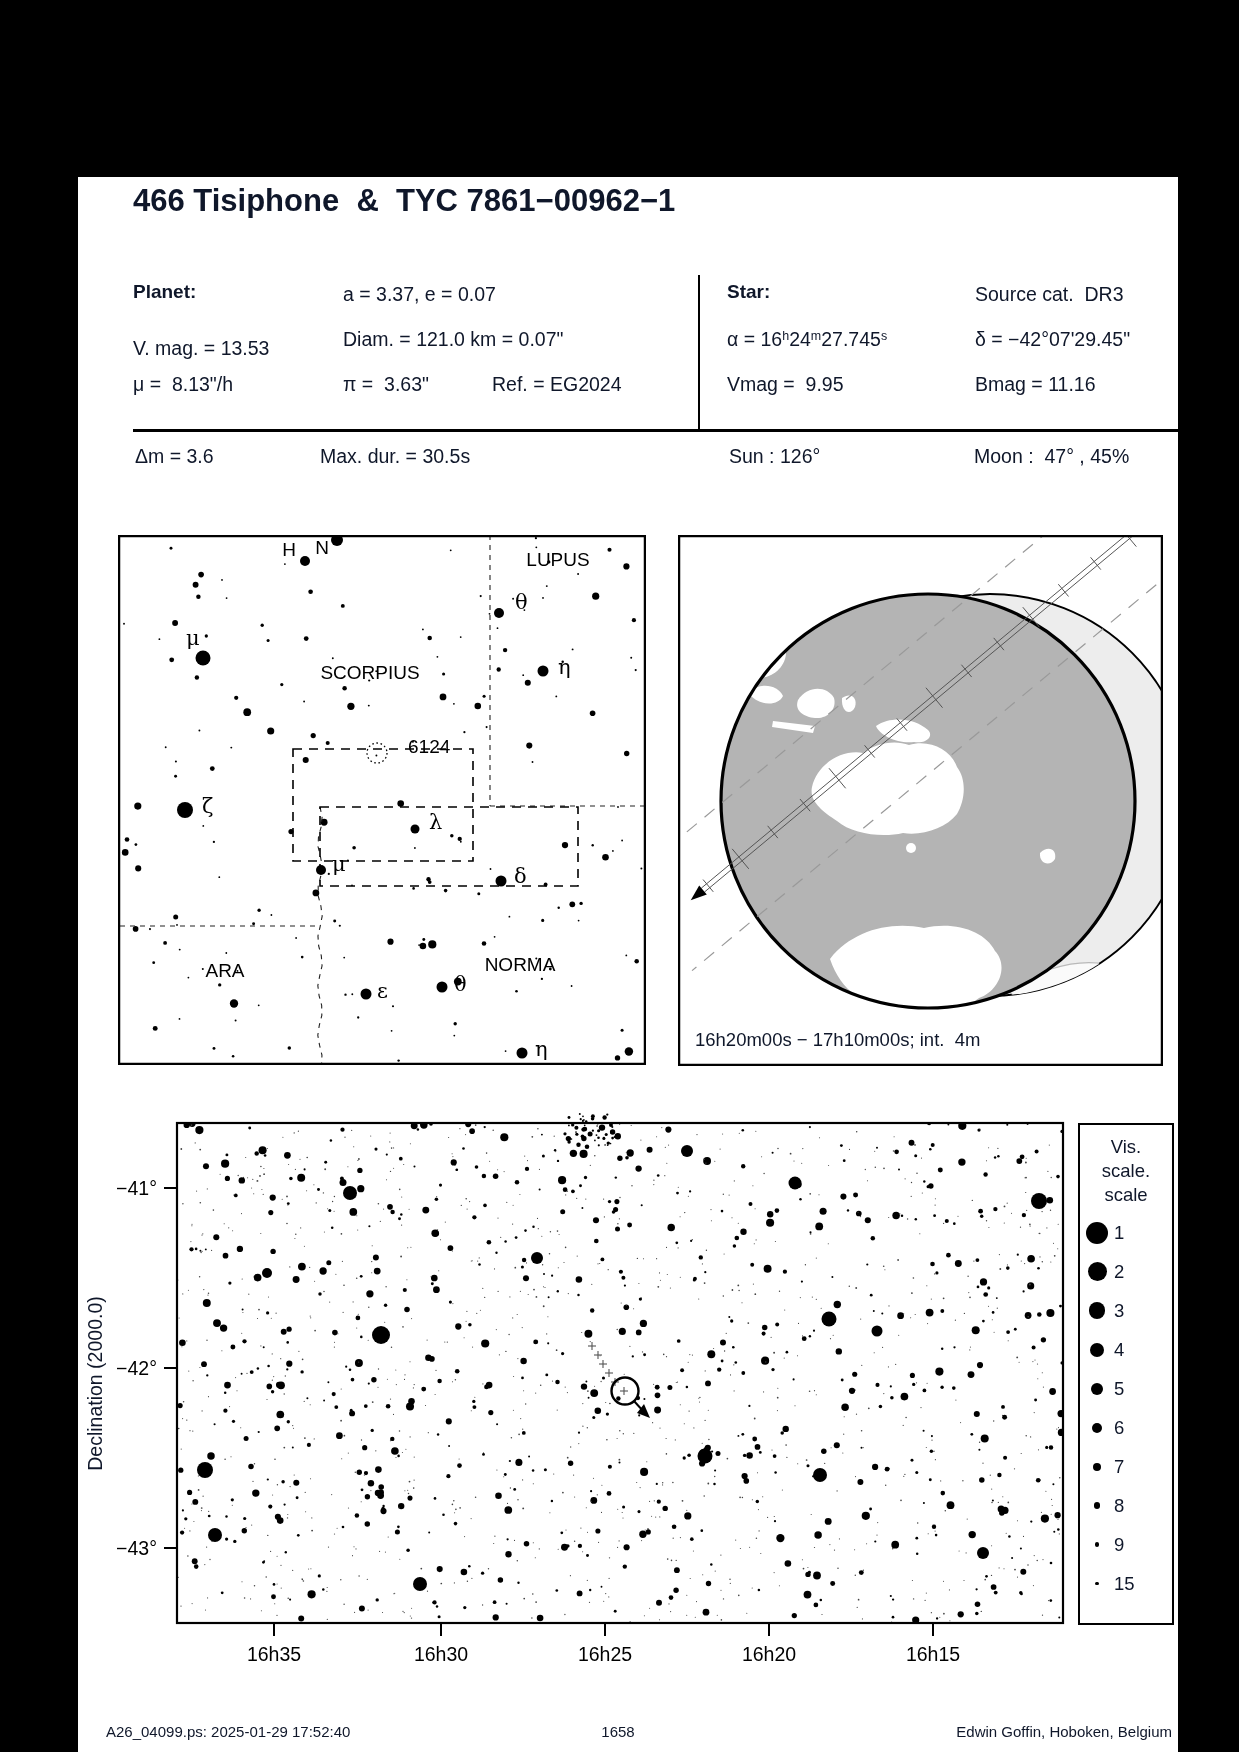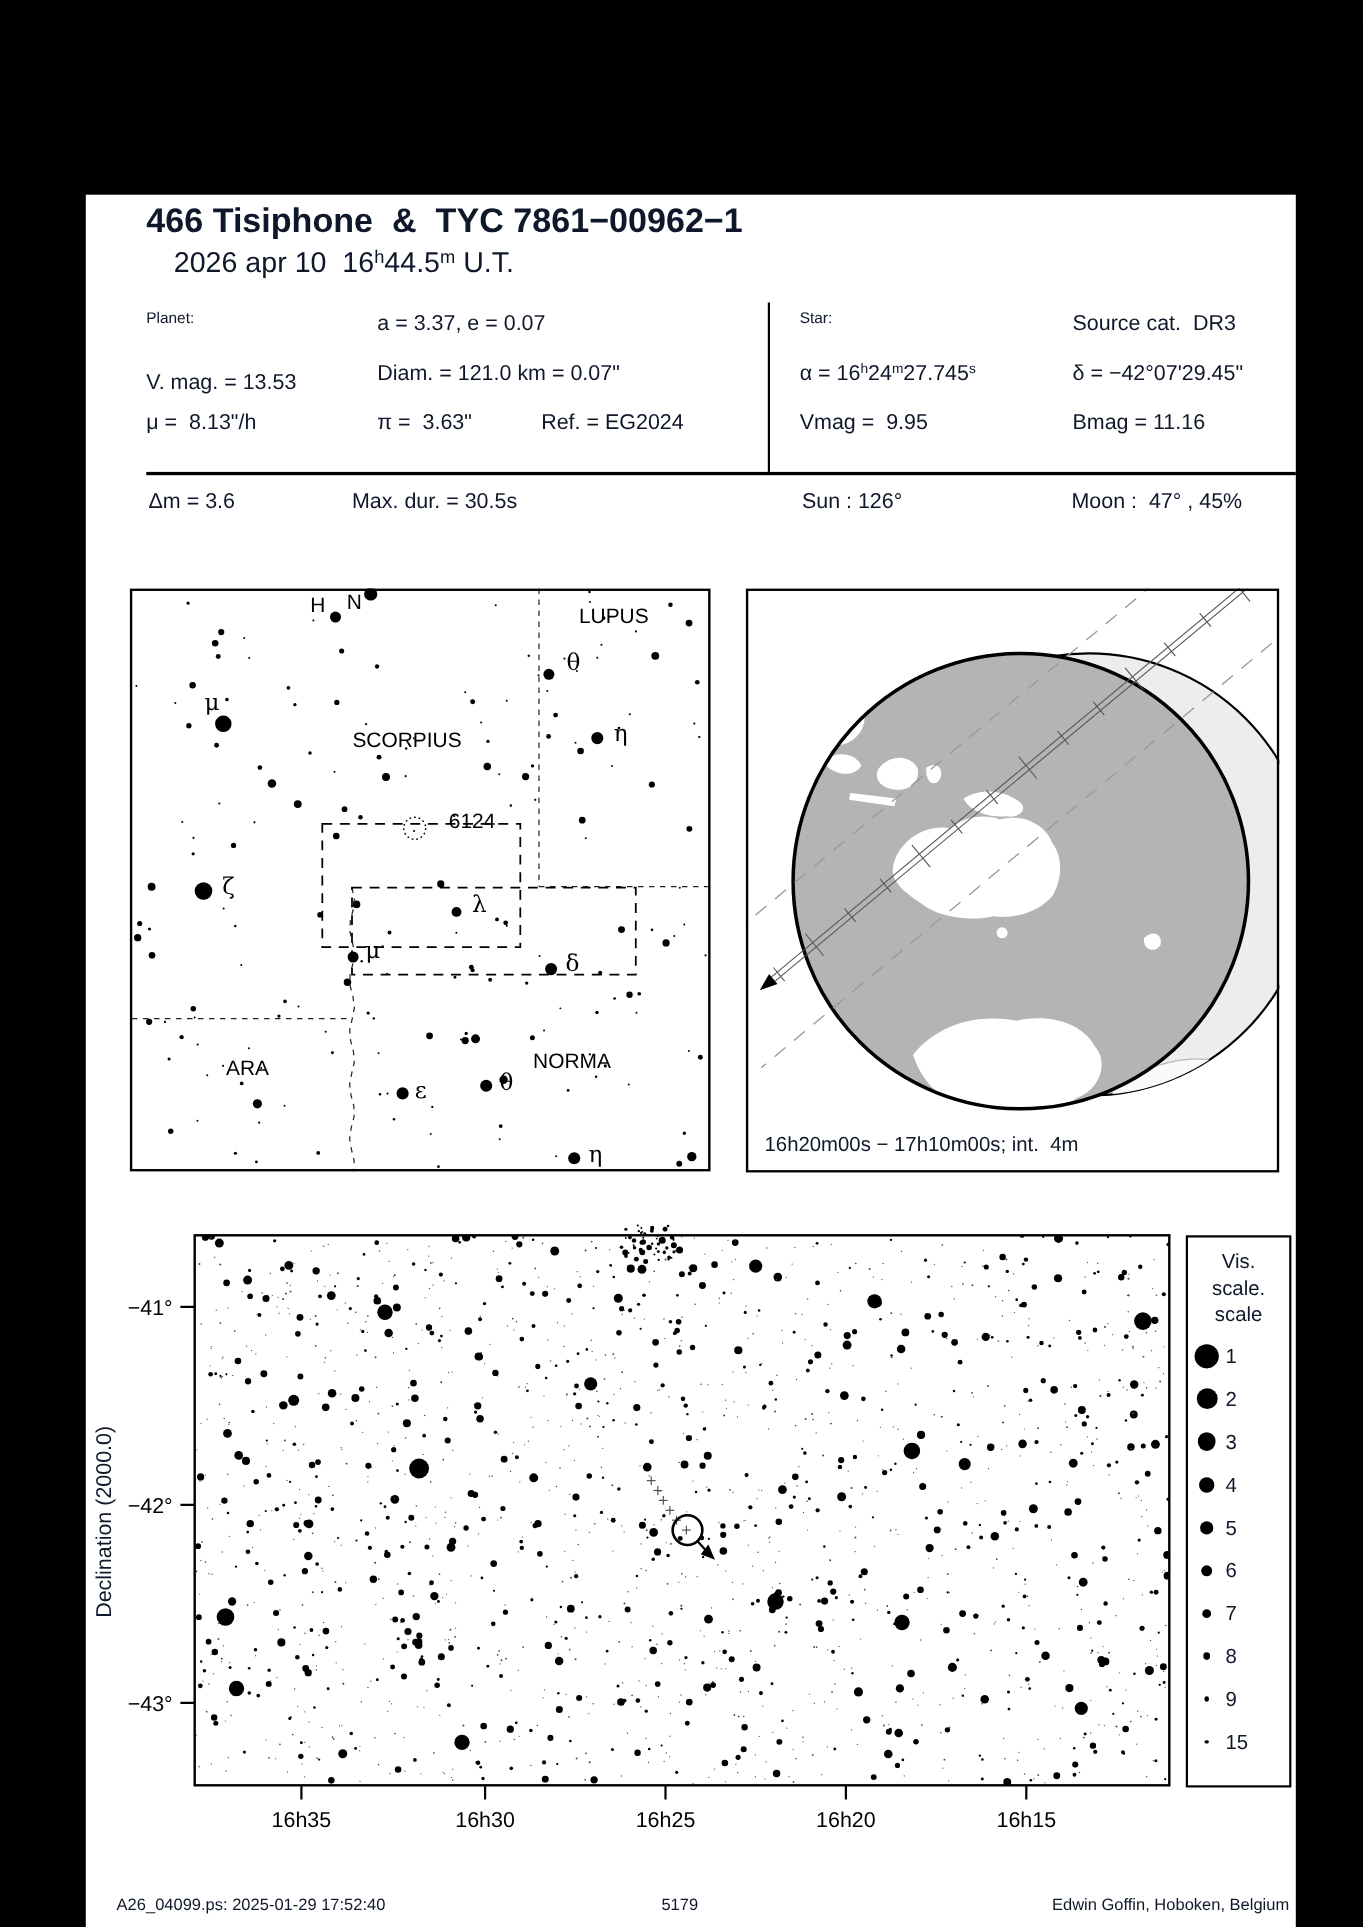--- a/index.html
+++ b/index.html
@@ -4,21 +4,21 @@
 <style>
   html,body{margin:0;padding:0;background:#000;}
   #page{position:relative;width:1239px;height:1752px;background:#000;overflow:hidden;
         font-family:"Liberation Sans",sans-serif;color:#0f172a;margin-top:23px;}
   #paper{position:absolute;left:78px;top:154px;width:1100px;height:1578px;background:#fff;}
   .abs{position:absolute;white-space:pre;}
   .title{font-size:31px;font-weight:bold;letter-spacing:0px;}
   .date{font-size:26px;}
   .sup{font-size:0.64em;position:relative;top:-0.5em;}
   .cell{font-size:19.5px;}
-  .head{font-size:14px;font-weight:normal;}
+  .head{font-size:19px;font-weight:bold;}
   .vdivider{position:absolute;width:2px;background:#000;}
   .rule{position:absolute;height:3px;background:#000;}
   .panelcap{font-size:18.5px;}
   .ylabel{font-size:19.5px;transform:rotate(-90deg);transform-origin:center center;
           width:400px;text-align:center;position:absolute;white-space:pre;}
   #legendbox{position:absolute;border:2px solid #000;background:#fff;}
   .legtitle{font-size:18.5px;text-align:center;line-height:24px;margin-top:10px;}
   .legrow{height:39px;display:flex;align-items:center;}
   .legdotc{width:34px;display:flex;justify-content:center;align-items:center;}
   .legdot{background:#000;border-radius:50%;}
@@ -28,21 +28,20 @@
   svg text{font-family:"Liberation Sans",sans-serif;}
   text.greek{font-family:"DejaVu Serif",serif;}
 </style>
 </head>
 <body>
 
 <div id="page">
   <div id="paper">
 
     <div class="abs title" style="left:55px;top:6px;">466 Tisiphone  &amp;  TYC 7861−00962−1</div>
-    <div class="abs date" style="left:80px;top:46px;"><span>2026 apr 10  16</span><span class="sup">h</span><span>44.5</span><span class="sup">m</span><span> U.T.</span></div>
 
     <div class="abs head" style="left:55px;top:104px;">Planet:</div>
     <div class="abs cell" style="left:265px;top:106px;">a = 3.37, e = 0.07</div>
     <div class="abs head" style="left:649px;top:104px;">Star:</div>
     <div class="abs cell" style="left:897px;top:106px;">Source cat.  DR3</div>
 
     <div class="abs cell" style="left:55px;top:160px;">V. mag. = 13.53</div>
     <div class="abs cell" style="left:265px;top:151px;">Diam. = 121.0 km = 0.07"</div>
     <div class="abs cell" style="left:649px;top:151px;"><span>α = 16</span><span class="sup">h</span><span>24</span><span class="sup">m</span><span>27.745</span><span class="sup">s</span></div>
     <div class="abs cell" style="left:897px;top:151px;">δ = −42°07'29.45"</div>
@@ -2159,16 +2158,16 @@
           <div class="legrow">
             <div class="legdotc">
               <span class="legdot" style="width: 3.2px; height: 3.2px;"></span>
             </div>
             <span class="leglab">15</span>
           </div>
         </div>
     </div>
 
     <div class="abs footer" style="left:28px;top:1546px;">A26_04099.ps: 2025-01-29 17:52:40</div>
-    <div class="abs footer" style="left:420px;top:1546px;width:240px;text-align:center;">5179</div>
+    <div class="abs footer" style="left:420px;top:1546px;width:240px;text-align:center;">1658</div>
     <div class="abs footer" style="left:794px;top:1546px;width:300px;text-align:right;">Edwin Goffin, Hoboken, Belgium</div>
   </div>
 </div>
 
 </body></html>

